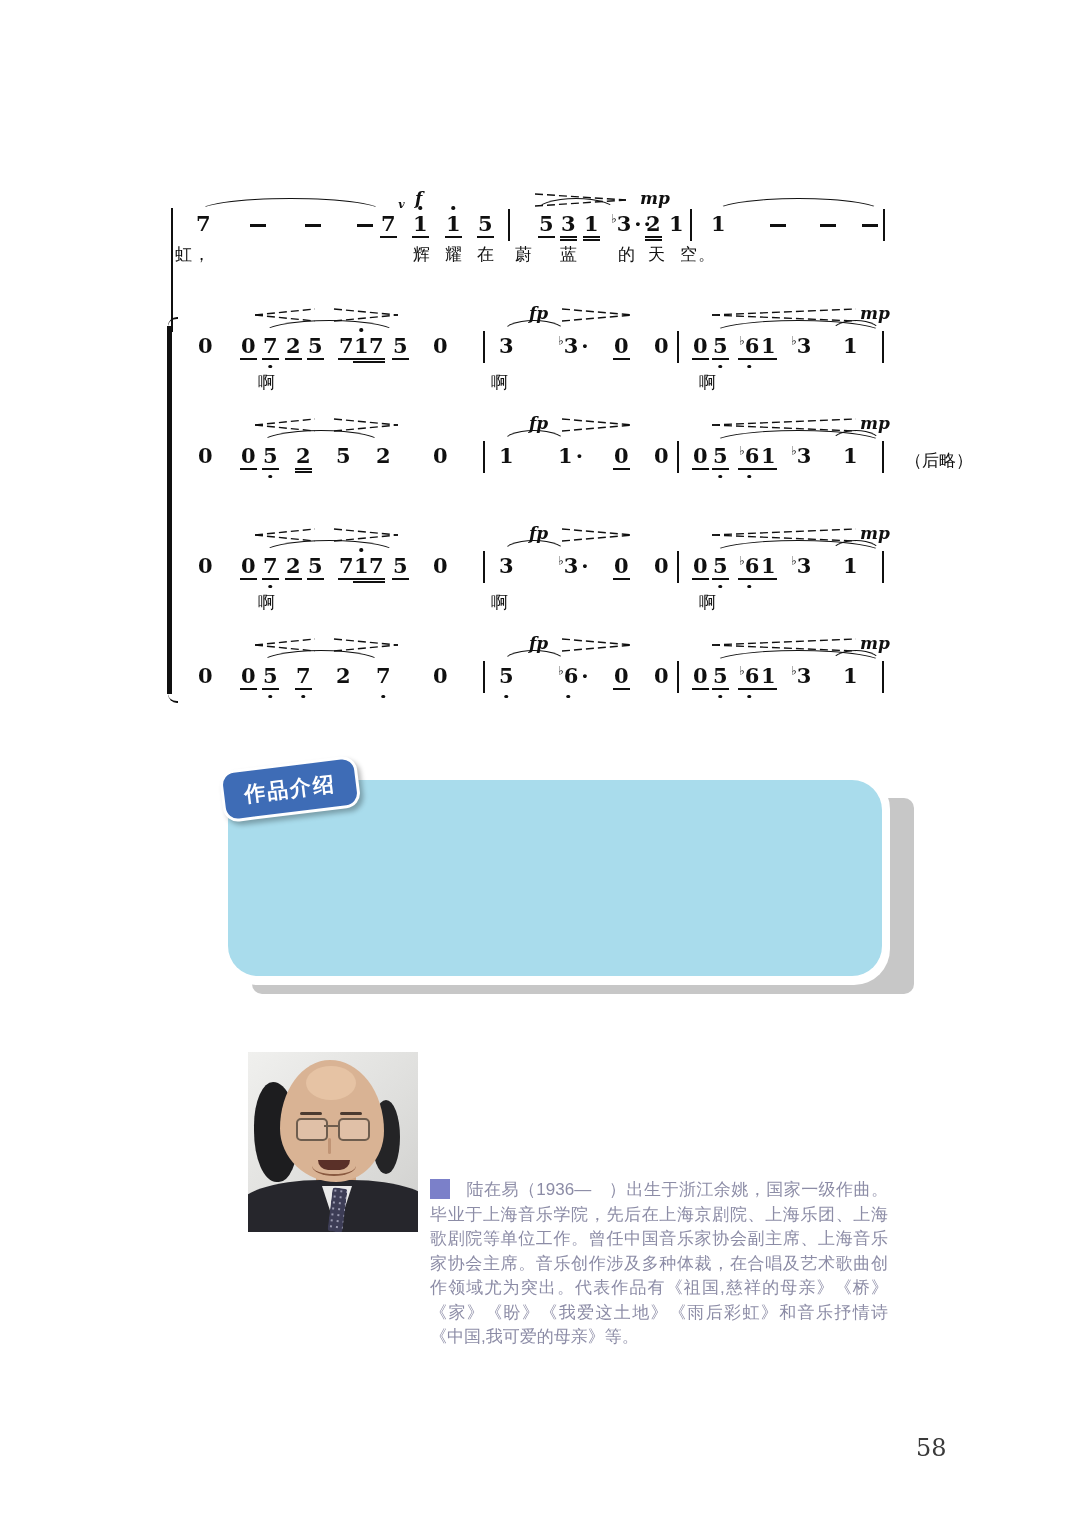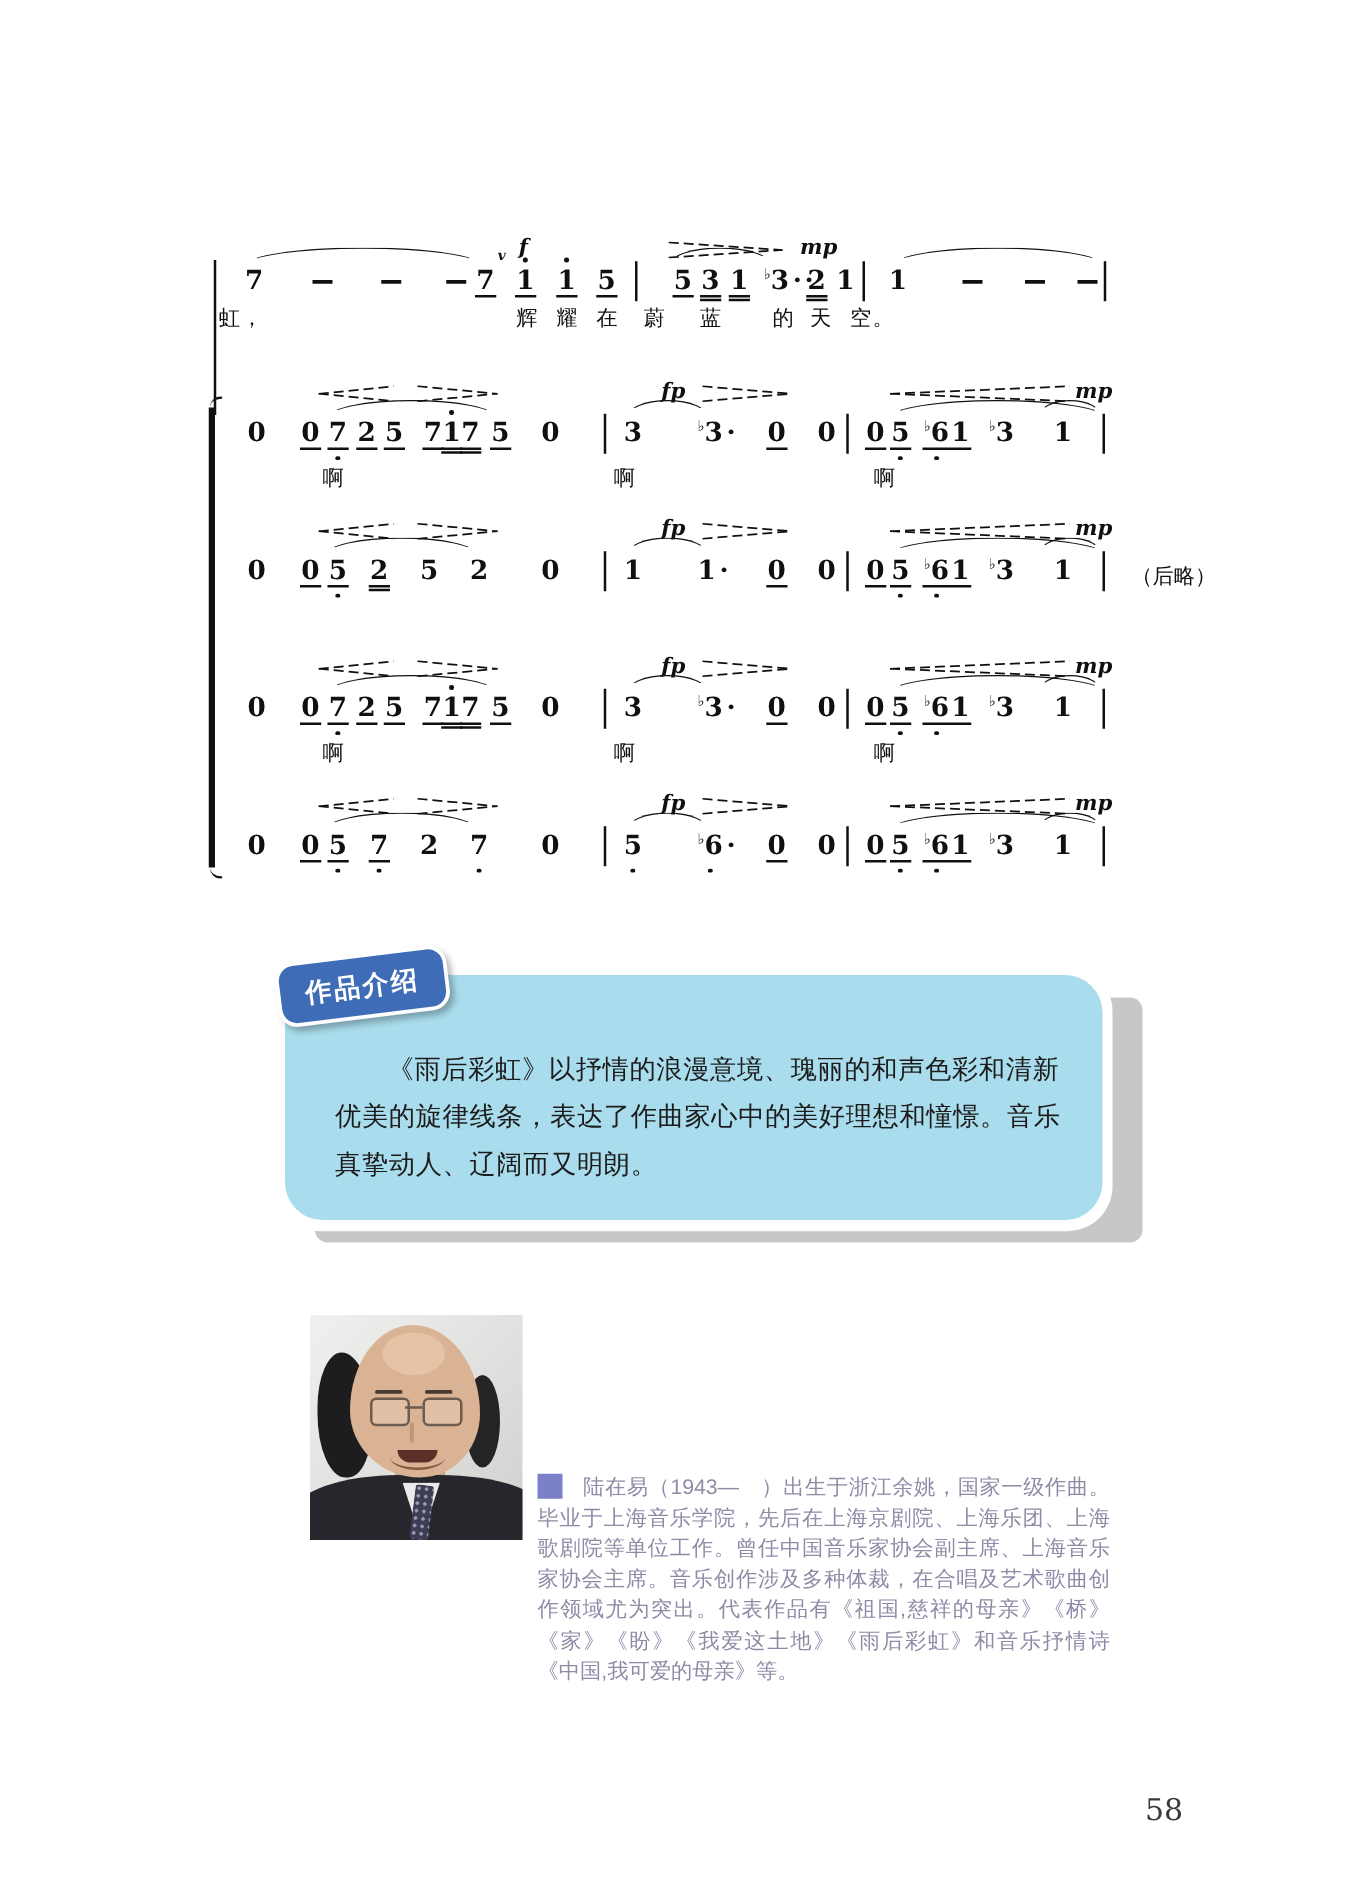--- a/index.html
+++ b/index.html
@@ -307,21 +307,20 @@
         <div class="note" style="left: 595px; top: 40px;"><span class="core"><b class="dg">1</b><span class="ul ul1"></span></span></div>
         <div class="note" style="left: 625px; top: 40px;"><span class="core"><i class="fl">♭</i><b class="dg">3</b></span></div>
         <div class="note" style="left: 677px; top: 40px;"><span class="core"><b class="dg">1</b></span></div>
         <div class="bar end" style="left: 717px; top: 36px;"></div>
       </div>
     </div>
 
   <div class="shadow-rect"></div>
   <div class="white-mat"></div>
   <div class="blue-box"></div>
-  <div class="box-text">《雨后彩虹》以抒情的浪漫意境、瑰丽的和声色彩和清新优美的旋律线条，表达了作曲家心中的美好理想和憧憬。音乐真挚动人、辽阔而又明朗。</div>
   <div class="tab">
     <span>作品介绍</span>
   </div>
 
   <div class="photo">
     <div class="ph-hair-l"></div>
     <div class="ph-hair-r"></div>
     <div class="ph-neck"></div>
     <div class="ph-suit"></div>
     <div class="ph-shirt"></div>
@@ -331,16 +330,16 @@
     <div class="ph-brow l"></div>
     <div class="ph-brow r"></div>
     <div class="ph-lens l"></div>
     <div class="ph-lens r"></div>
     <div class="ph-bridge"></div>
     <div class="ph-nose"></div>
     <div class="ph-smilel"></div>
     <div class="ph-mouth"></div>
   </div>
 
-  <p class="bio"><span class="bullet"></span><span>陆在易（1943—　）出生于浙江余姚，国家一级作曲。毕业于上海音乐学院，先后在上海京剧院、上海乐团、上海歌剧院等单位工作。曾任中国音乐家协会副主席、上海音乐家协会主席。音乐创作涉及多种体裁，在合唱及艺术歌曲创作领域尤为突出。代表作品有《祖国,慈祥的母亲》《桥》《家》《盼》《我爱这土地》《雨后彩虹》和音乐抒情诗《中国,我可爱的母亲》等。</span></p>
+  <p class="bio"><span class="bullet"></span><span>陆在易（1936—　）出生于浙江余姚，国家一级作曲。毕业于上海音乐学院，先后在上海京剧院、上海乐团、上海歌剧院等单位工作。曾任中国音乐家协会副主席、上海音乐家协会主席。音乐创作涉及多种体裁，在合唱及艺术歌曲创作领域尤为突出。代表作品有《祖国,慈祥的母亲》《桥》《家》《盼》《我爱这土地》《雨后彩虹》和音乐抒情诗《中国,我可爱的母亲》等。</span></p>
 
   <div class="pageno">58</div>
 </div>
 
 </body></html>

